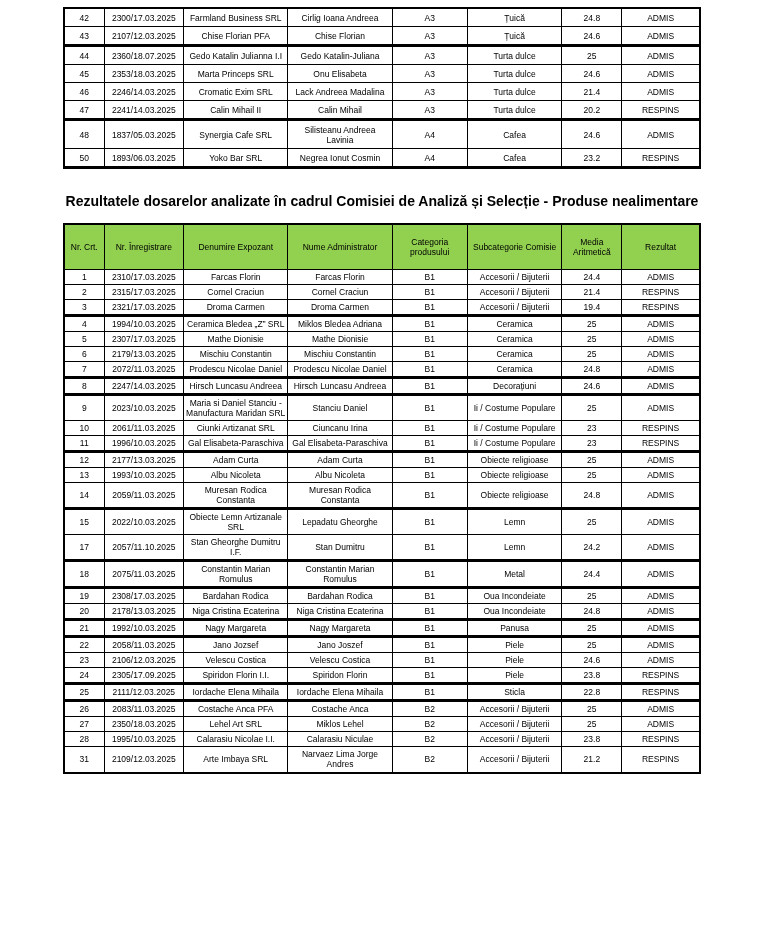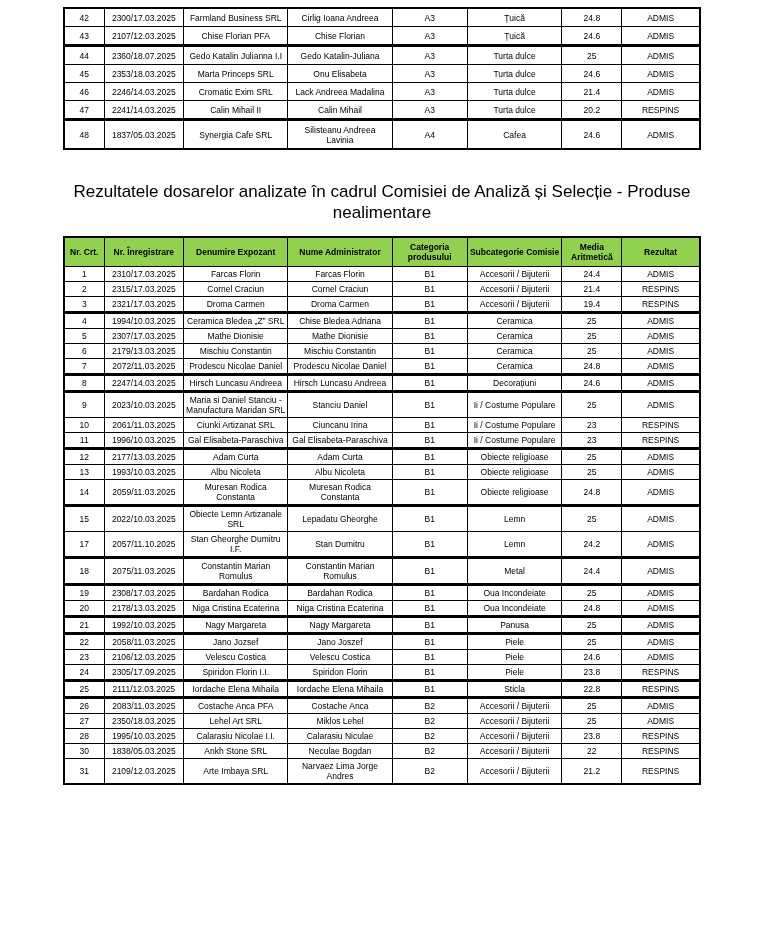--- a/index.html
+++ b/index.html
@@ -30,42 +30,42 @@
     text-align: center;
     vertical-align: middle;
     font-size: 8.5px;
     line-height: 1.18;
     padding: 2px 2px;
     overflow: hidden;
     word-wrap: break-word;
   }
   table.res th {
     background: var(--header-green, #92d050);
-    font-weight: bold;
-    padding: 4px 2px;
+    font-weight: normal;
+    padding: 12px 2px;
   }
   
   #table-food td { padding-top: 3.5px; padding-bottom: 3.5px; }
   
   table.res tr.thick-after td { border-bottom-width: 3px; }
   
   col.c-nr   { width: 6.3%; }
   col.c-reg  { width: 12.5%; }
   col.c-exp  { width: 16.4%; }
   col.c-adm  { width: 16.4%; }
   col.c-cat  { width: 11.8%; }
   col.c-sub  { width: 14.9%; }
   col.c-med  { width: 9.4%; }
   col.c-rez  { width: 12.3%; }
   .section-heading {
     width: 638px;
-    margin: 32px auto 13px auto;
+    margin: 24px auto 13px auto;
     text-align: center;
-    font-weight: normal;
-    font-size: 17px;
+    font-weight: bold;
+    font-size: 14px;
     line-height: 1.2;
   }
 </style>
 </head>
 <body>
 
 <div class="page">
 
   <table class="res" id="table-food">
     <colgroup>
@@ -142,20 +142,30 @@
         <tr>
           <td>48</td>
           <td>1837/05.03.2025</td>
           <td>Synergia Cafe SRL</td>
           <td>Silisteanu Andreea Lavinia</td>
           <td>A4</td>
           <td>Cafea</td>
           <td>24.6</td>
           <td>ADMIS</td>
         </tr>
+        <tr class="thick-after">
+          <td>50</td>
+          <td>1893/06.03.2025</td>
+          <td>Yoko Bar SRL</td>
+          <td>Negrea Ionut Cosmin</td>
+          <td>A4</td>
+          <td>Cafea</td>
+          <td>23.2</td>
+          <td>RESPINS</td>
+        </tr>
       </tbody>
   </table>
 
   <div class="section-heading">Rezultatele dosarelor analizate în cadrul Comisiei de Analiză și Selecție - Produse nealimentare</div>
 
   <table class="res" id="table-nonfood">
     <colgroup>
       <col class="c-nr">
         <col class="c-reg">
         <col class="c-exp">
@@ -205,21 +215,21 @@
           <td>Droma Carmen</td>
           <td>B1</td>
           <td>Accesorii / Bijuterii</td>
           <td>19.4</td>
           <td>RESPINS</td>
         </tr>
         <tr>
           <td>4</td>
           <td>1994/10.03.2025</td>
           <td>Ceramica Bledea „Z” SRL</td>
-          <td>Chise Bledea Adriana</td>
+          <td>Miklos Bledea Adriana</td>
           <td>B1</td>
           <td>Ceramica</td>
           <td>25</td>
           <td>ADMIS</td>
         </tr>
         <tr>
           <td>5</td>
           <td>2307/17.03.2025</td>
           <td>Mathe Dionisie</td>
           <td>Mathe Dionisie</td>
@@ -442,30 +452,20 @@
           <td>28</td>
           <td>1995/10.03.2025</td>
           <td>Calarasiu Nicolae I.I.</td>
           <td>Calarasiu Niculae</td>
           <td>B2</td>
           <td>Accesorii / Bijuterii</td>
           <td>23.8</td>
           <td>RESPINS</td>
         </tr>
         <tr>
-          <td>30</td>
-          <td>1838/05.03.2025</td>
-          <td>Ankh Stone SRL</td>
-          <td>Neculae Bogdan</td>
-          <td>B2</td>
-          <td>Accesorii / Bijuterii</td>
-          <td>22</td>
-          <td>RESPINS</td>
-        </tr>
-        <tr>
           <td>31</td>
           <td>2109/12.03.2025</td>
           <td>Arte Imbaya SRL</td>
           <td>Narvaez Lima Jorge Andres</td>
           <td>B2</td>
           <td>Accesorii / Bijuterii</td>
           <td>21.2</td>
           <td>RESPINS</td>
         </tr>
       </tbody>

